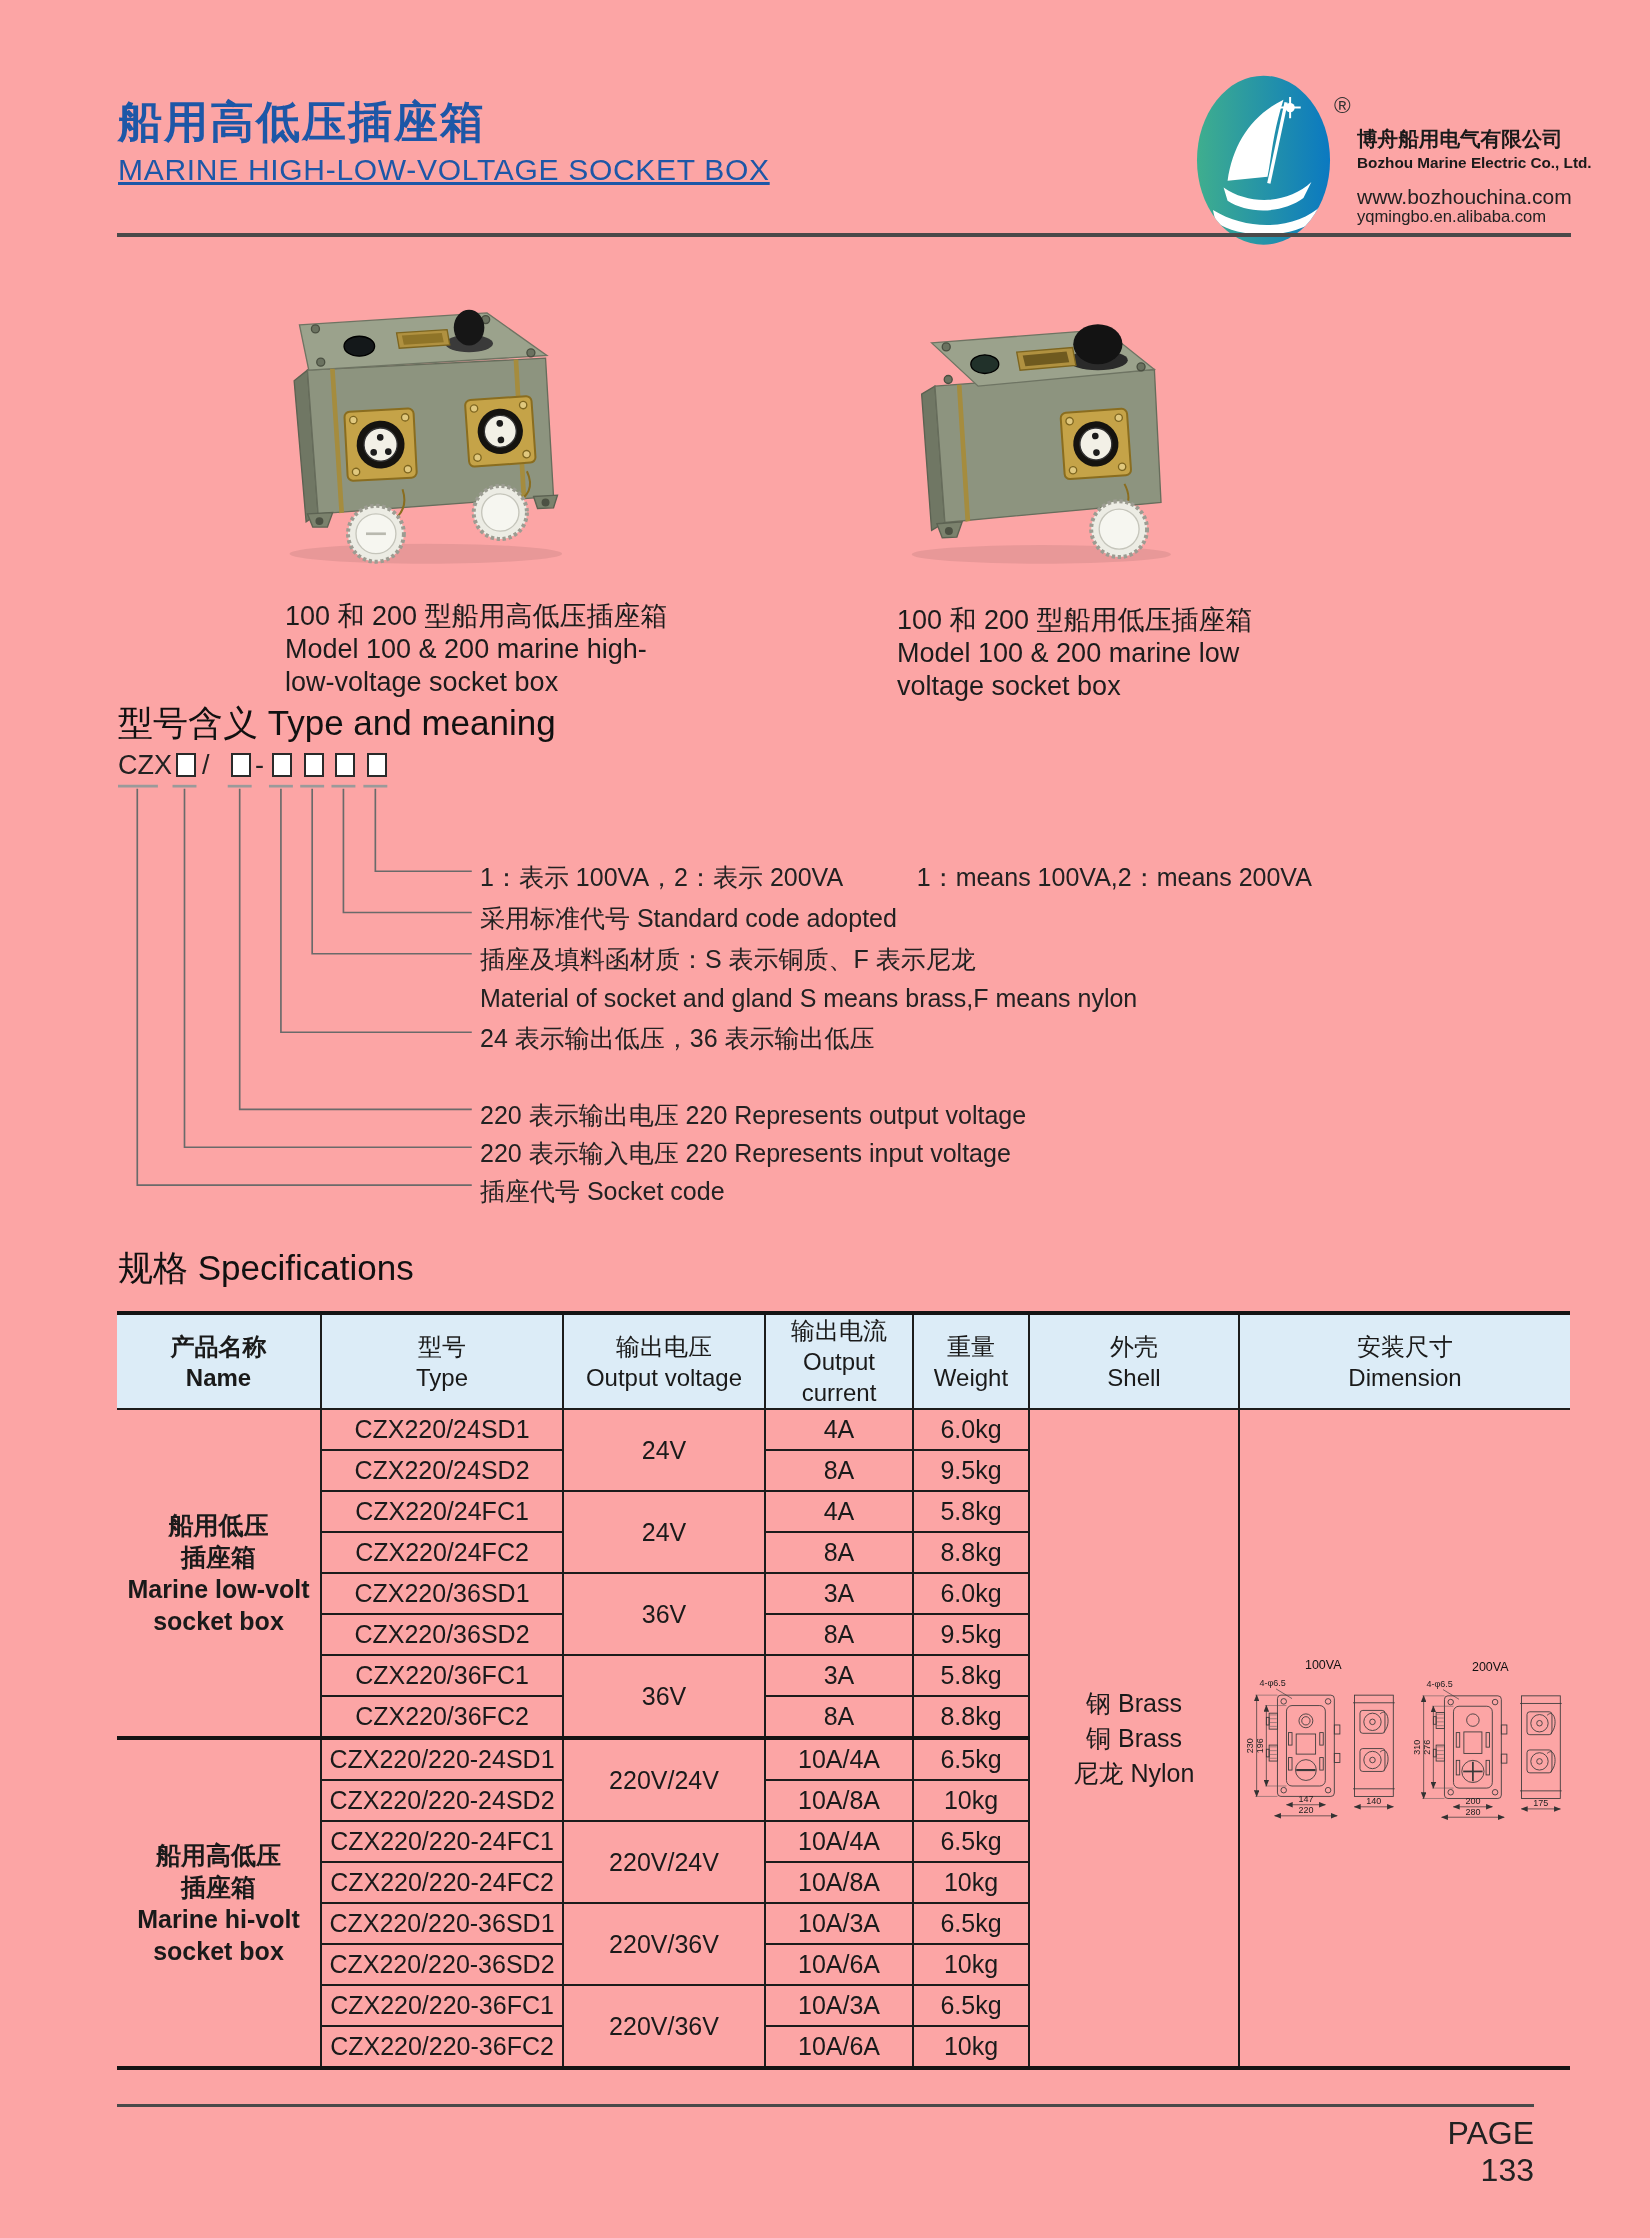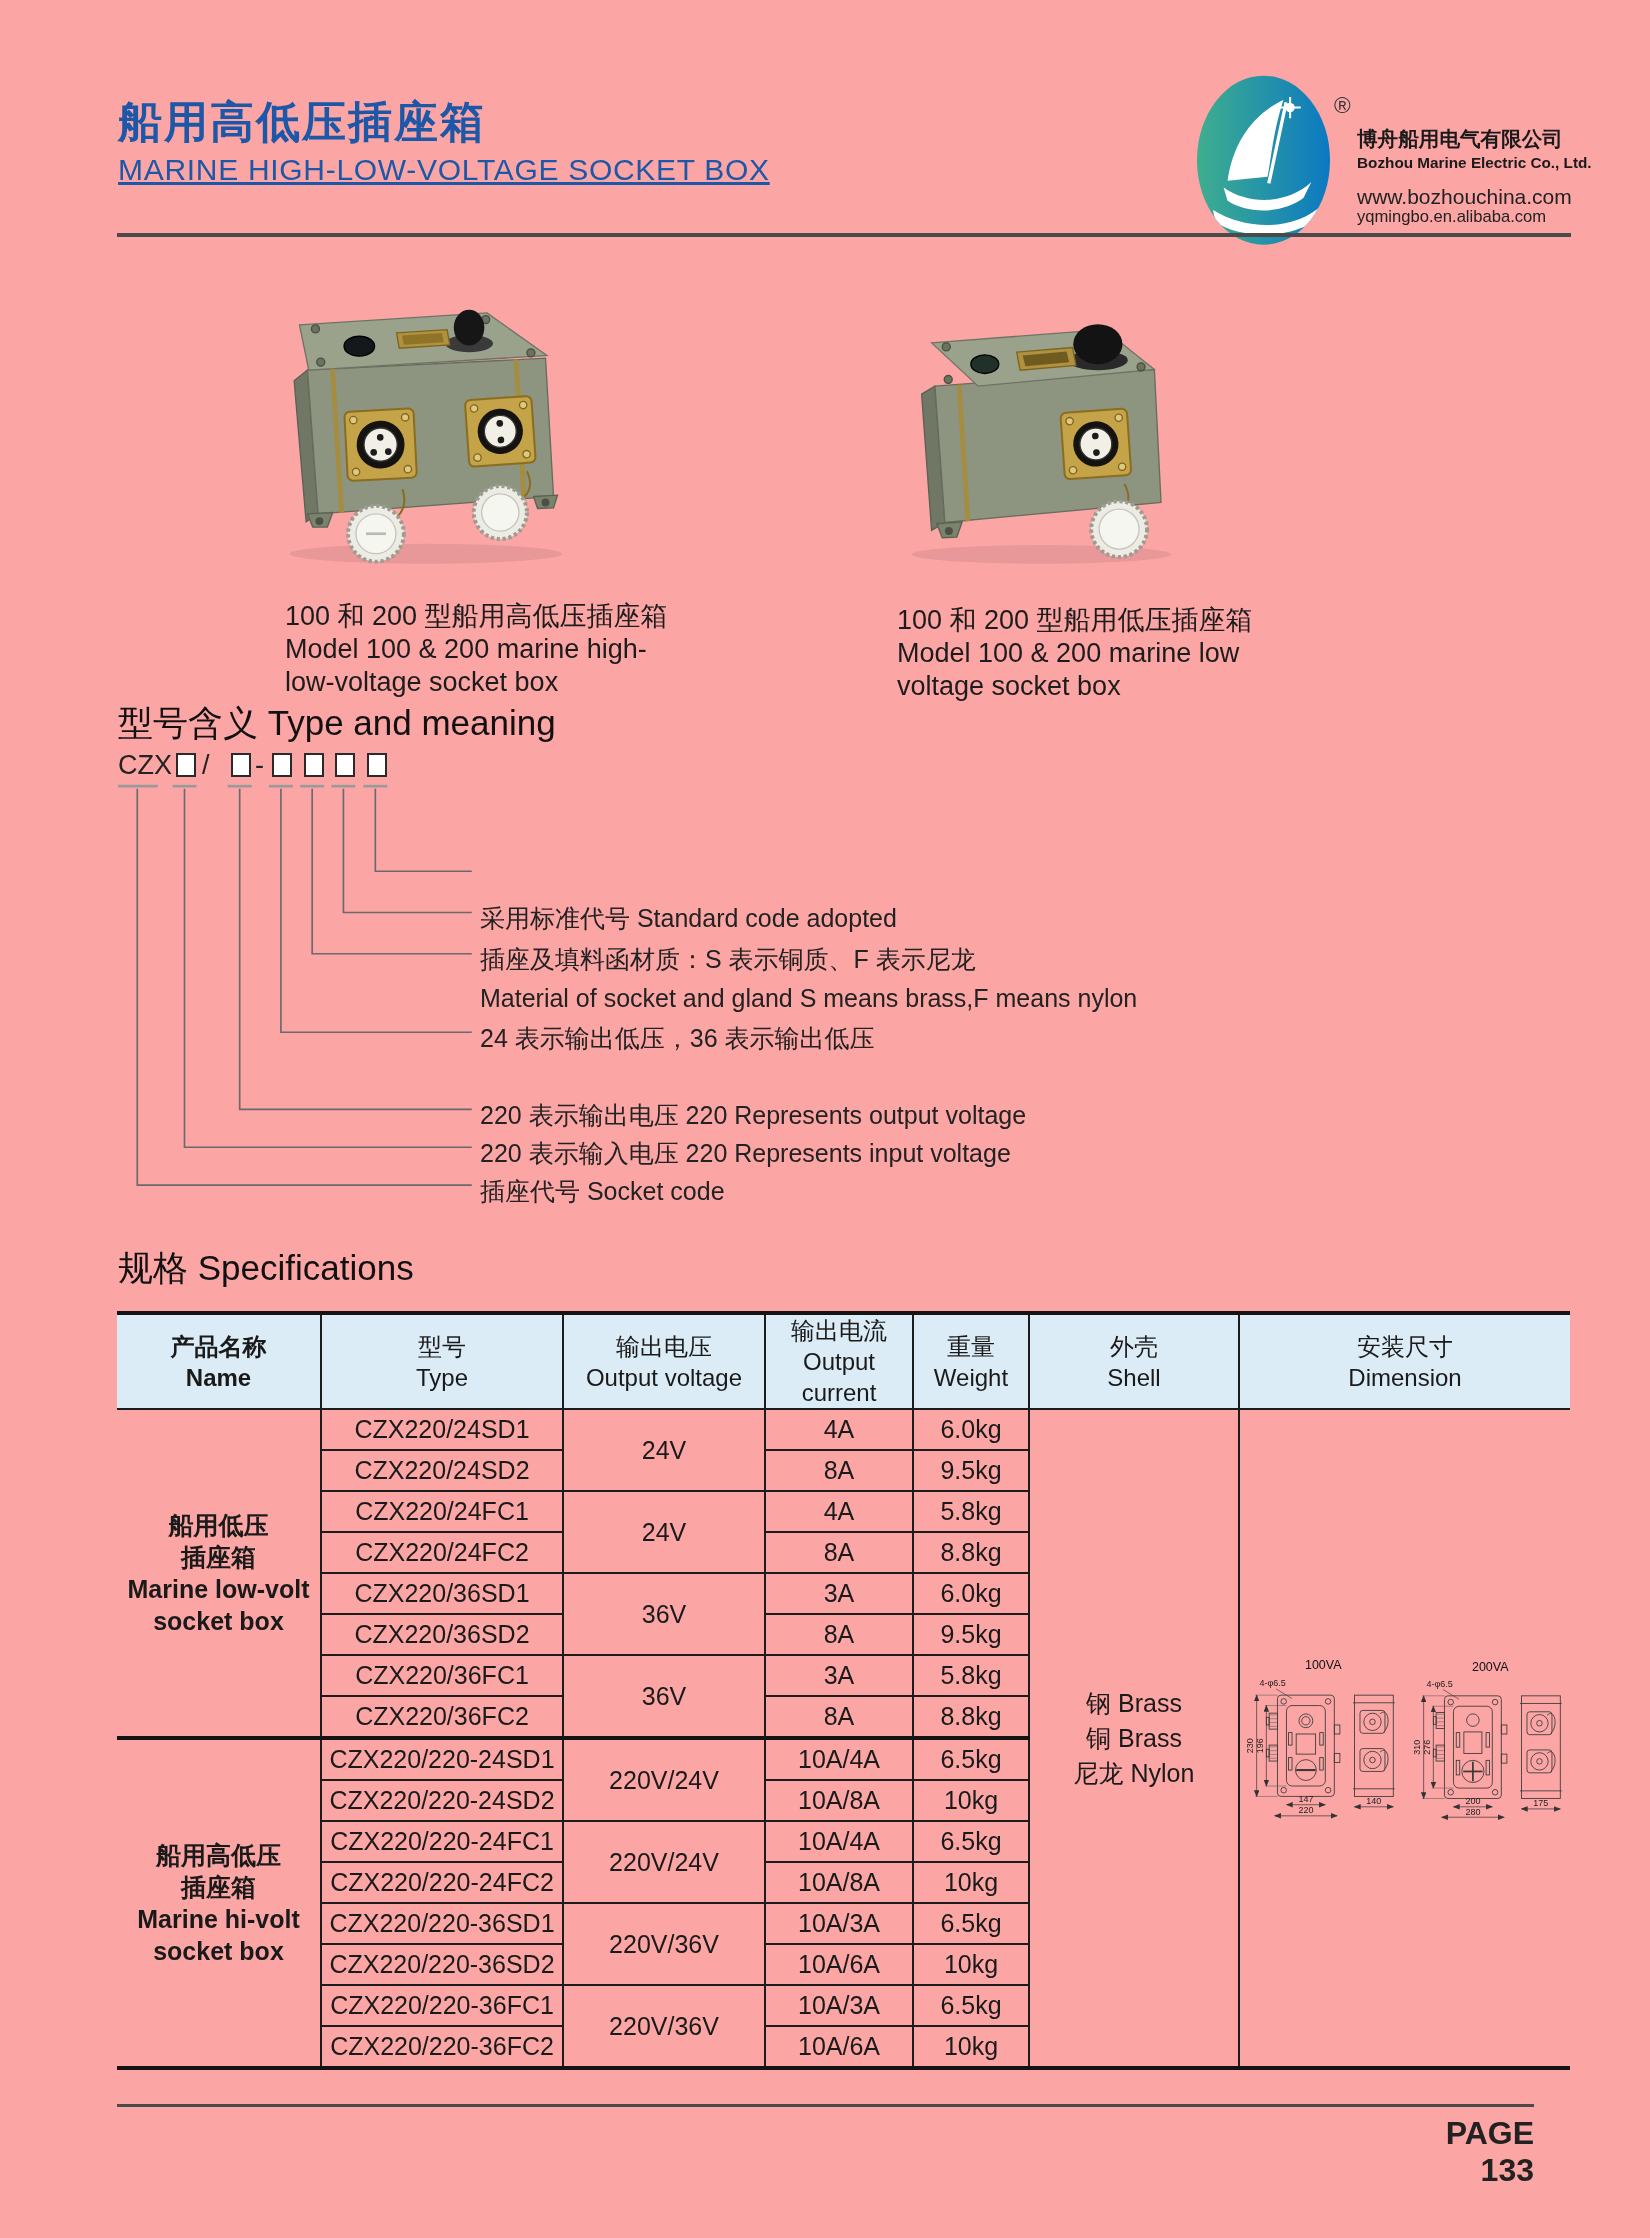--- a/index.html
+++ b/index.html
@@ -46,21 +46,21 @@
   .spec-table .edge-l{border-left:none;font-weight:bold;}
   .spec-table .edge-r{border-right:none;}
   .spec-table tr.section-end > td{border-bottom:4px solid #141414;}
   .spec-table td.bt-thick{border-top:4px solid #141414;}
   .name-cell div{line-height:32px;}
   .shell-cell div{line-height:35px;}
   .dim-cell{vertical-align:middle;}
   .dim-stack{display:flex;flex-direction:row;align-items:center;gap:4px;}
   
   .footer-rule{position:absolute;left:117px;top:2104px;width:1417px;height:3.3px;background:#4a4a4a;}
-  .page-label{position:absolute;left:1401px;top:2115px;width:133px;text-align:right;font-size:32px;color:#222;font-weight:bold;}
+  .page-label{position:absolute;left:1401px;top:2115px;width:133px;text-align:right;font-size:32px;color:#222;}
   svg text{font-family:"Liberation Sans", sans-serif;}
 </style>
 </head>
 <body>
 
 <div class="page">
 
   <div class="title-block">
     <div class="title-zh">船用高低压插座箱</div>
     <div class="title-en">MARINE HIGH-LOW-VOLTAGE SOCKET BOX</div>
@@ -225,20 +225,21 @@
     <span class="code-el" style="left:0px;">CZX</span>
     <span class="codebox" style="left:58px;"></span>
     <span class="code-el" style="left:84px;">/</span>
     <span class="codebox" style="left:113px;"></span>
     <span class="code-el" style="left:137px;">-</span>
     <span class="codebox" style="left:154px;"></span>
     <span class="codebox" style="left:186px;"></span>
     <span class="codebox" style="left:217px;"></span>
     <span class="codebox" style="left:249px;"></span>
 
+    <div class="d-label" style="top:108px;">1：表示 100VA，2：表示 200VA　　　1：means 100VA,2：means 200VA</div>
     <div class="d-label" style="top:149px;">采用标准代号 Standard code adopted</div>
     <div class="d-label" style="top:190px;">
       <div>插座及填料函材质：S 表示铜质、F 表示尼龙</div>
       <div>Material of socket and gland S means brass,F means nylon</div>
     </div>
     <div class="d-label" style="top:269px;">
       <div>24 表示输出低压，36 表示输出低压</div>
     </div>
     <div class="d-label" style="top:346px;">220 表示输出电压 220 Represents output voltage</div>
     <div class="d-label" style="top:384px;">220 表示输入电压 220 Represents input voltage</div>

